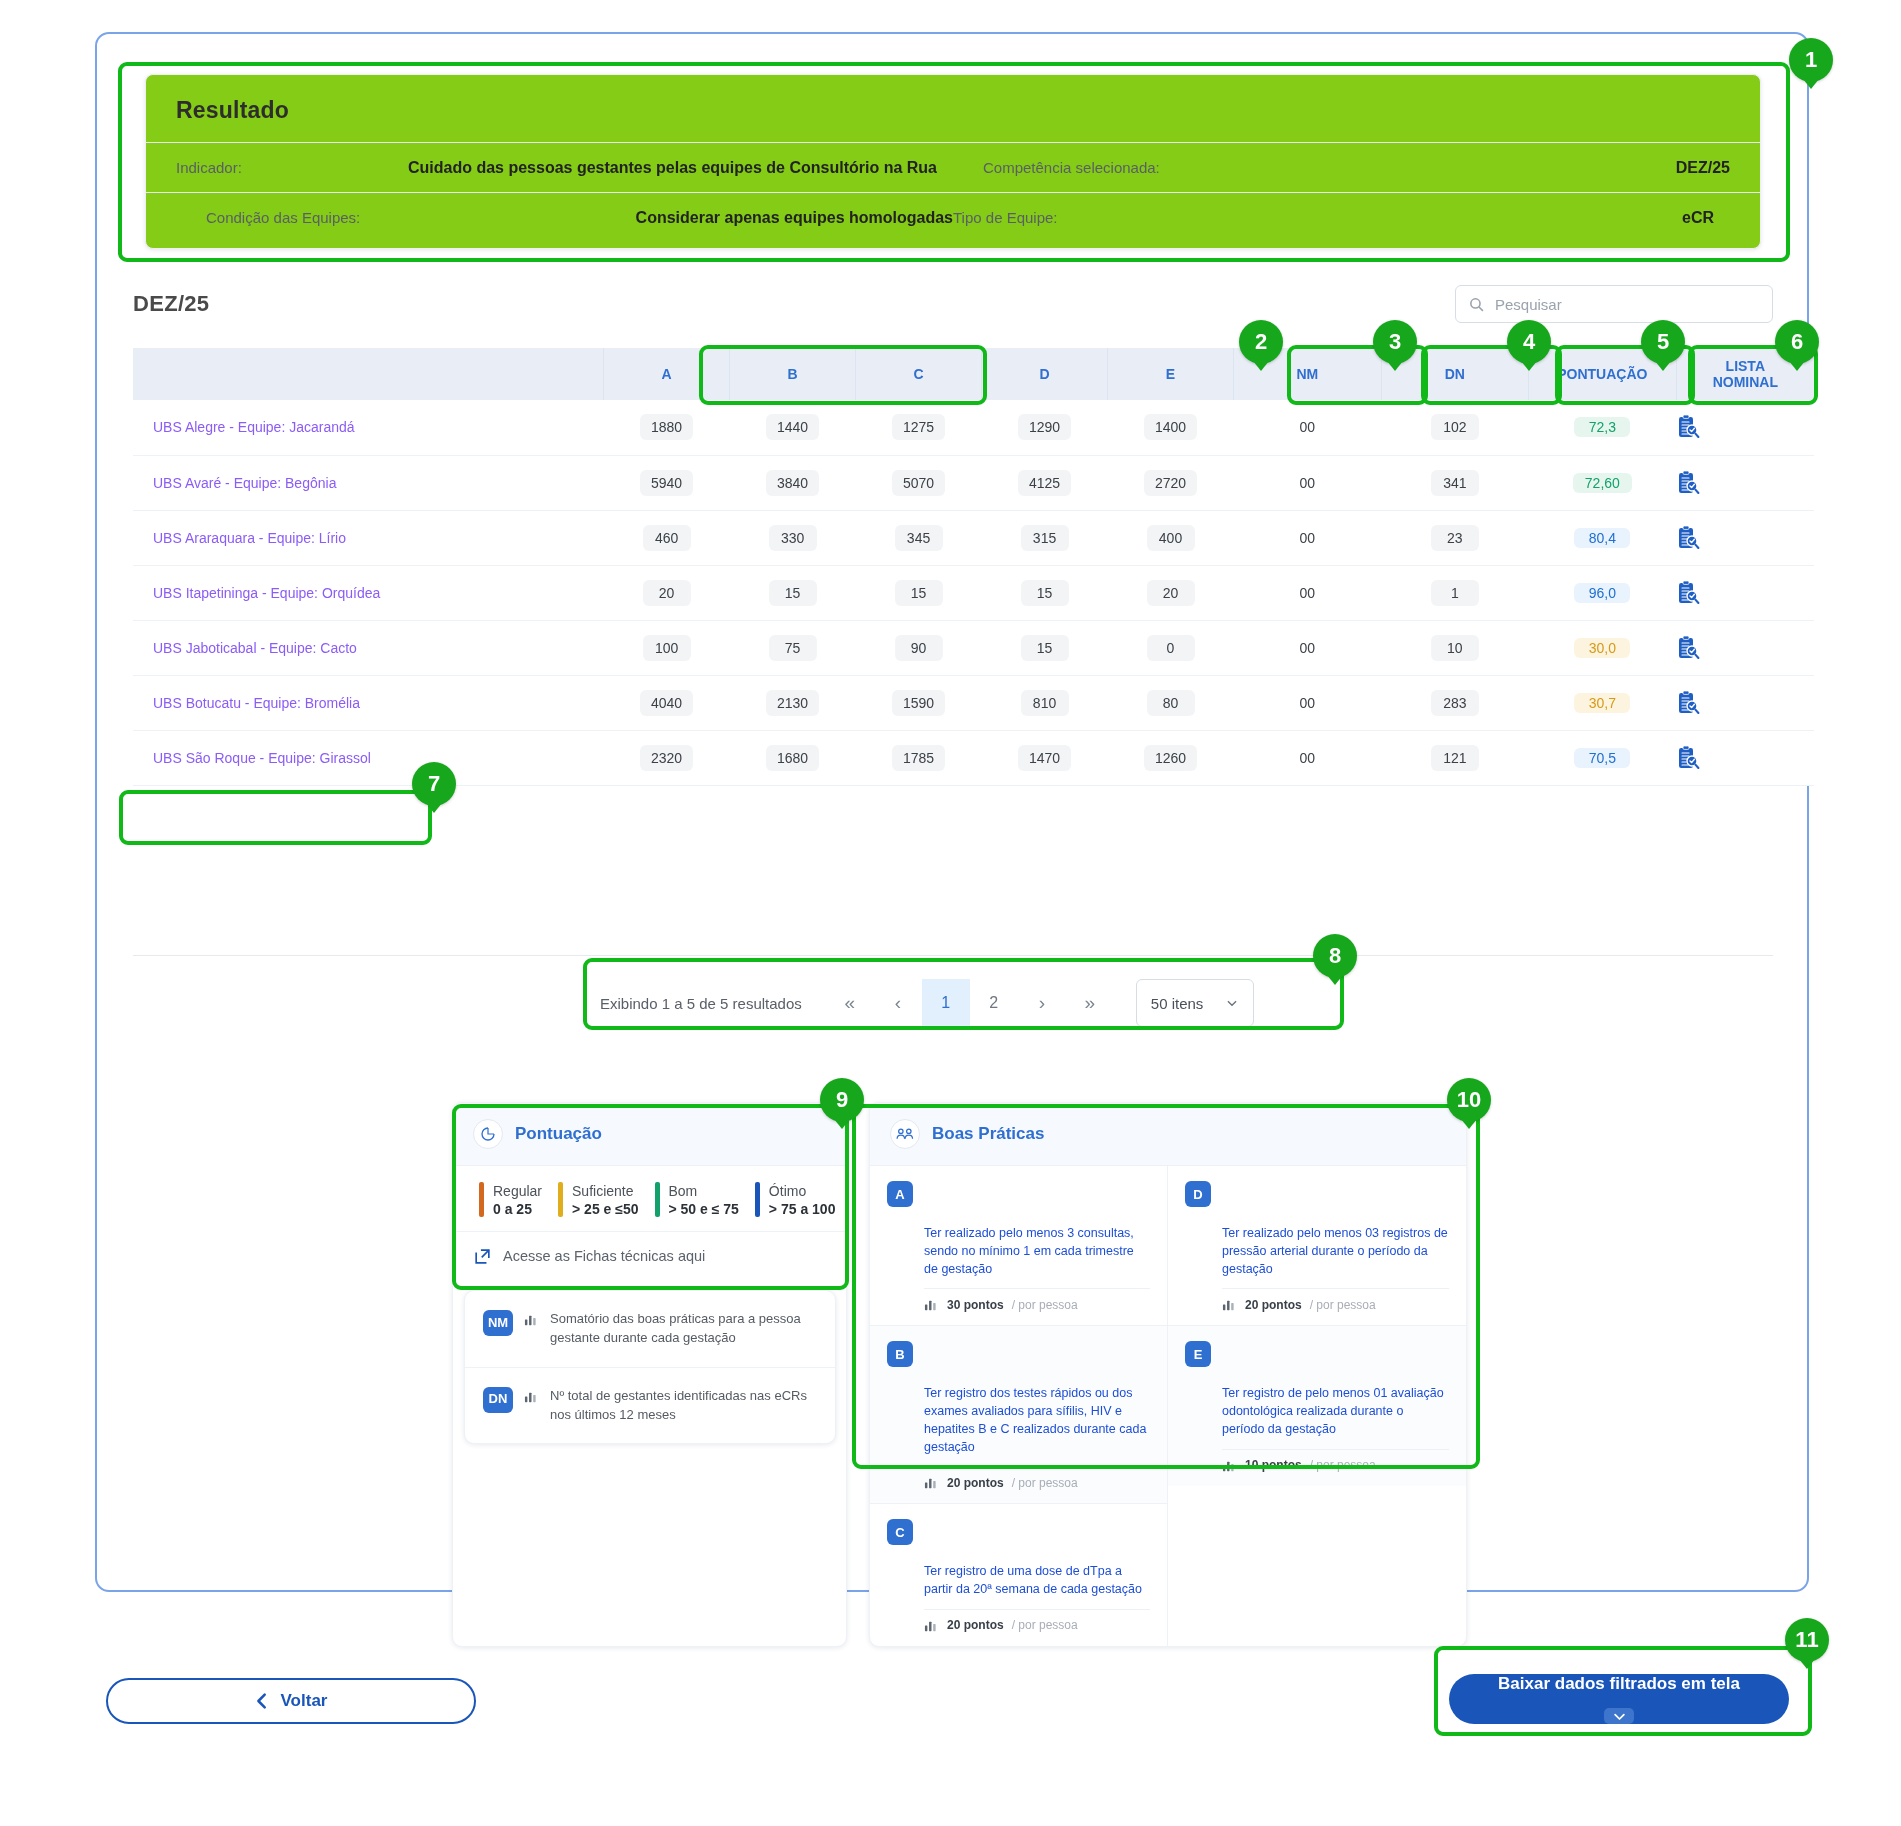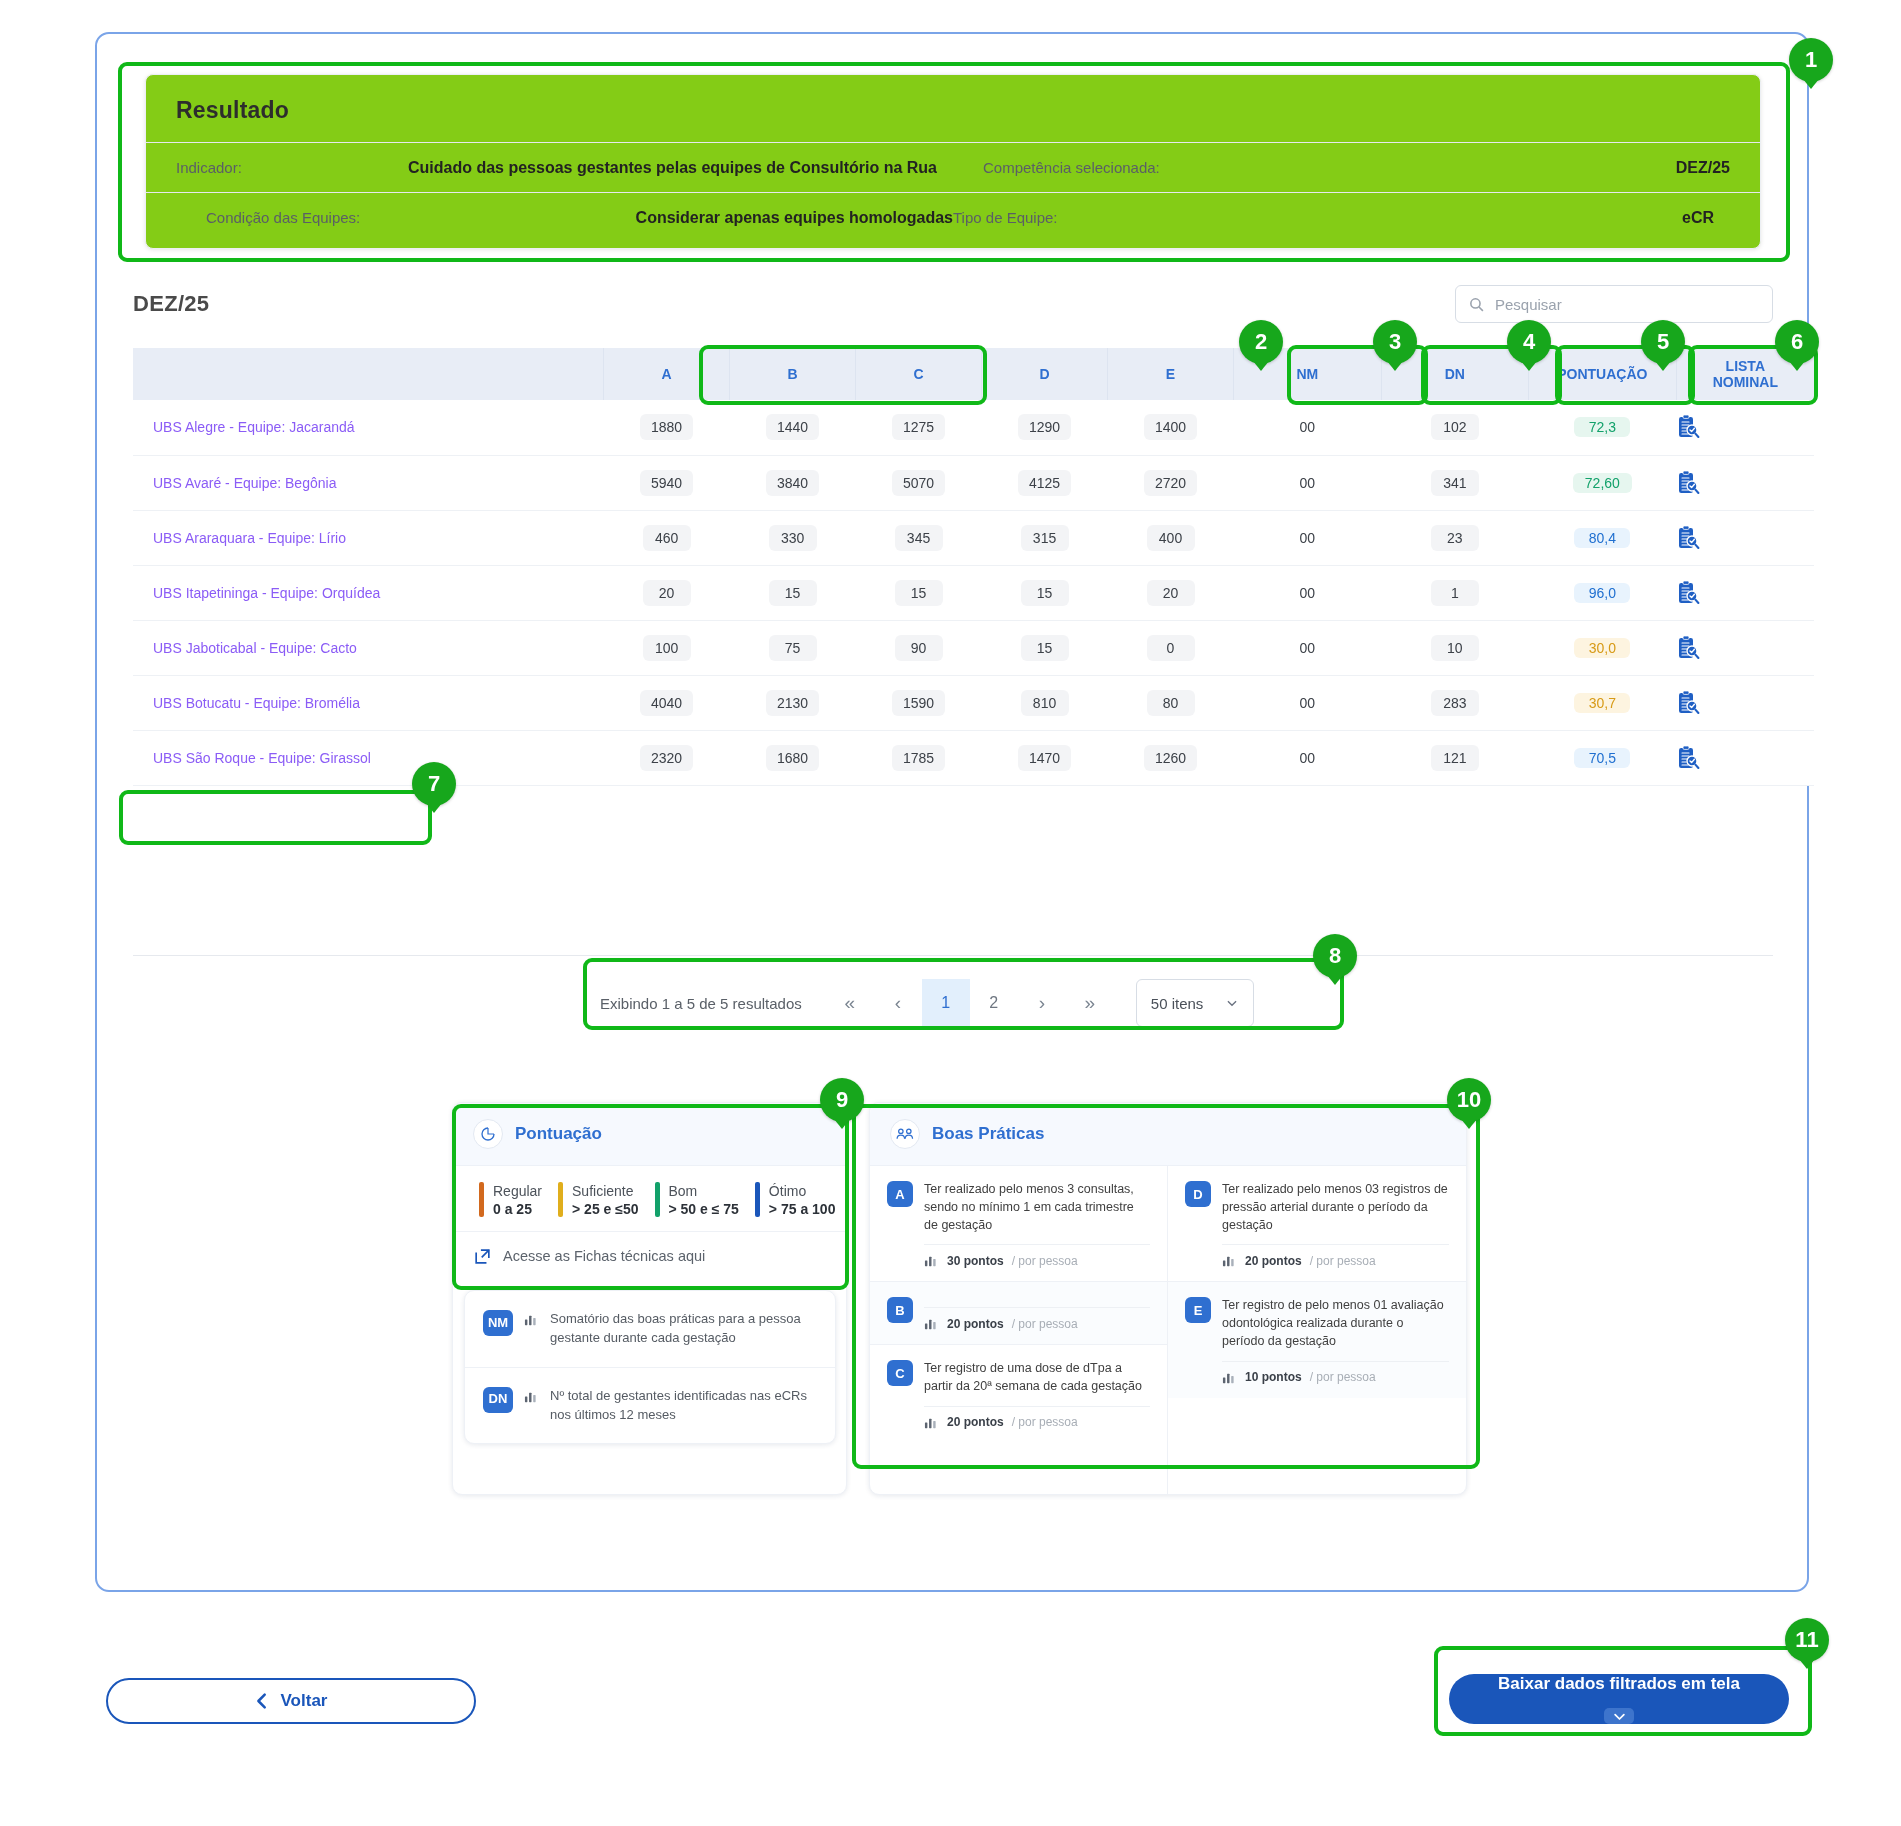--- a/index.html
+++ b/index.html
@@ -176,21 +176,21 @@
   .bp-col:first-child { border-right: 1px solid #eef1f6; }
   .bp-item { padding: 15px 17px 13px 17px; display: flex; gap: 11px; }
   .bp-item + .bp-item { border-top: 1px solid #eef1f6; }
   .bp-item.alt { background: #fafcfe; }
   .bp-badge {
     width: 26px; height: 26px; background: #2f6fd0; color: #fff; border-radius: 6px;
     display: flex; align-items: center; justify-content: center;
     font-size: 13px; font-weight: 700; flex: none;
   }
   .bp-body { flex: 1; }
-  .bp-text { font-size: 12.5px; color: #404040; line-height: 1.42; }
+  .bp-text { font-size: 12.5px; color: #1d4ed8; line-height: 1.42; margin-top: 44px; }
   .bp-sep { border-top: 1px solid #edf0f4; margin: 10px 0 8px 0; }
   .bp-points { display: flex; align-items: center; gap: 8px; font-size: 12px; }
   .bp-points b { color: #3a4049; font-weight: 700; }
   .bp-points span.pp { color: #a8aeb6; }
   .bp-empty { height: 96px; }
 
   
   .btn-voltar {
     position: absolute; left: 106px; top: 1678px;
     width: 370px; height: 46px; border: 2px solid #1a56ba; border-radius: 26px;
@@ -587,20 +587,21 @@
 </svg>
                   </span>
                   <b>30 pontos</b>
                   <span class="pp">/ por pessoa</span>
                 </div>
               </div>
             </div>
             <div class="bp-item alt">
               <span class="bp-badge">B</span>
               <div class="bp-body">
+                <div class="bp-text">Ter registro dos testes rápidos ou dos exames avaliados para sífilis, HIV e hepatites B e C realizados durante cada gestação</div>
                 <div class="bp-sep"></div>
                 <div class="bp-points">
                   <span>
                     <svg width="15" height="15" viewBox="0 0 16 16" fill="#5c6470">
   <rect x="1" y="8" width="2.6" height="6" rx="0.6"></rect>
   <rect x="5.4" y="4" width="2.6" height="10" rx="0.6"></rect>
   <rect x="9.8" y="6.5" width="2.6" height="7.5" rx="0.6" fill="#a9b0ba"></rect>
 </svg>
                   </span>
                   <b>20 pontos</b>

